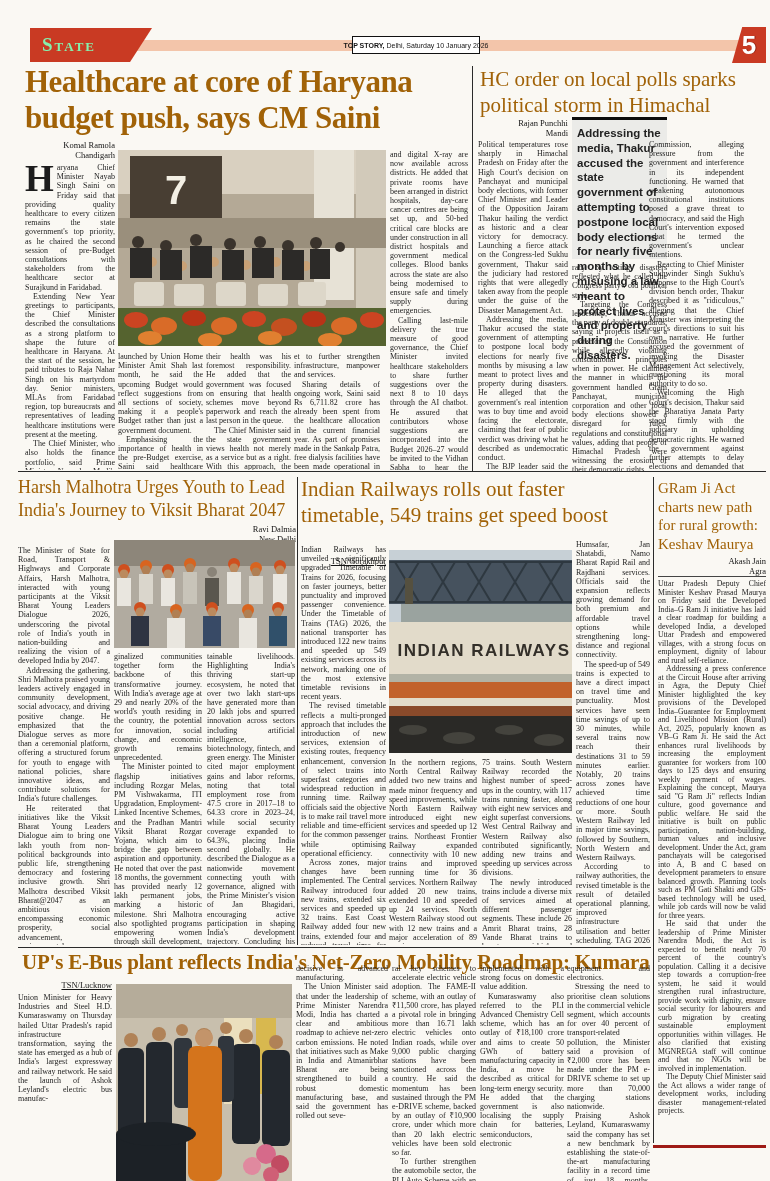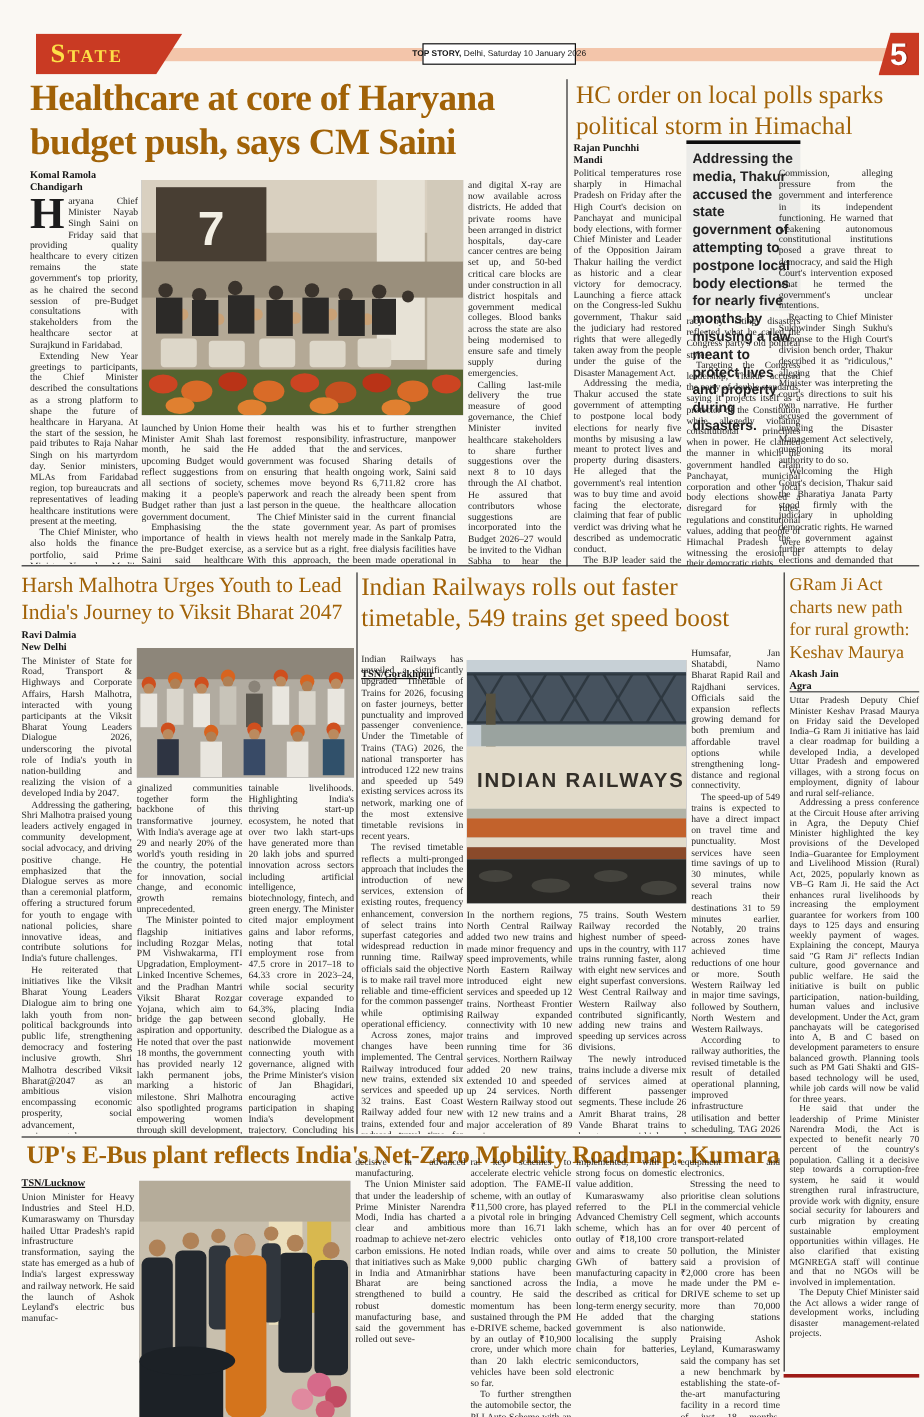--- a/index.html
+++ b/index.html
@@ -4,38 +4,38 @@
 <style>
   *{margin:0;padding:0;box-sizing:border-box}
   html,body{background:#8a8a8a}
   .page{position:relative;width:770px;height:1181px;margin:0 auto;background:#faf8f3;
         font-family:"Liberation Serif",serif;color:#151515;overflow:hidden}
   .abs{position:absolute}
   
   .band{background:#f3c5aa;height:11px}
   .state-box{background:#c93a23;clip-path:polygon(0 0,100% 0,82% 100%,0 100%);
              display:flex;align-items:center;padding-left:12px}
-  .state-txt{color:#fde047;font-weight:bold;font-size:22px;letter-spacing:2px;font-variant:small-caps}
+  .state-txt{color:#86efac;font-weight:bold;font-size:19px;letter-spacing:2px;font-variant:small-caps}
   .mast-box{background:#fff;border:1px solid #111;display:flex;align-items:center;justify-content:center;
             font-family:"Liberation Sans",sans-serif;font-size:7px;white-space:nowrap;padding:0 4px}
   .mast-box b{margin-right:2px}
   .pageno-box{background:#c93a23;clip-path:polygon(30% 0,100% 0,100% 100%,0 100%);
               display:flex;align-items:center;justify-content:center}
   .pageno-box span{color:#fff;font-weight:bold;font-size:26px;font-family:"Liberation Sans",sans-serif;
                    text-shadow:1px 0 0 #8e1f10}
   
   .hl{font-family:Liberation Serif, serif;color:#a16207}
   .hl-main{font-size:31px;line-height:36px;font-weight:bold;letter-spacing:-.5px}
   .hl-hc{font-size:21px;line-height:26px;font-weight:500}
   .hl-rail{font-size:21px;line-height:26px;font-weight:400}
   .hl-mal{font-size:18px;line-height:23px;font-weight:400}
   .hl-gram{font-size:15px;line-height:18.5px;font-weight:500}
   .hl-ebus{font-size:21px;line-height:24px;font-weight:bold;letter-spacing:-.2px;white-space:nowrap;overflow:hidden}
   
-  .byline{font-weight:bold;text-align:left;font-size:8.5px;line-height:10px}
+  .byline{font-weight:normal;text-align:right;font-size:8.5px;line-height:10px}
   .byline.wire{text-decoration:underline}
   .col{font-size:8px;line-height:9.2px;text-align:justify;overflow:hidden;color:#1d1d1d;
        hyphens:auto;-webkit-hyphens:auto}
   .col p+p{text-indent:8px}
   .col-sm{font-size:7.8px;line-height:8.5px}
   .dropcap{float:left;font-size:37px;line-height:30px;font-weight:bold;padding:1px 3px 0 0}
   .pullquote{background:#ebebe8;border-top:3px solid #0d0d0d;padding:6px 5px 8px 5px;
              font-family:"Liberation Sans",sans-serif;font-weight:bold;font-size:11.5px;
              line-height:14.8px;color:#222;text-align:left}
   

